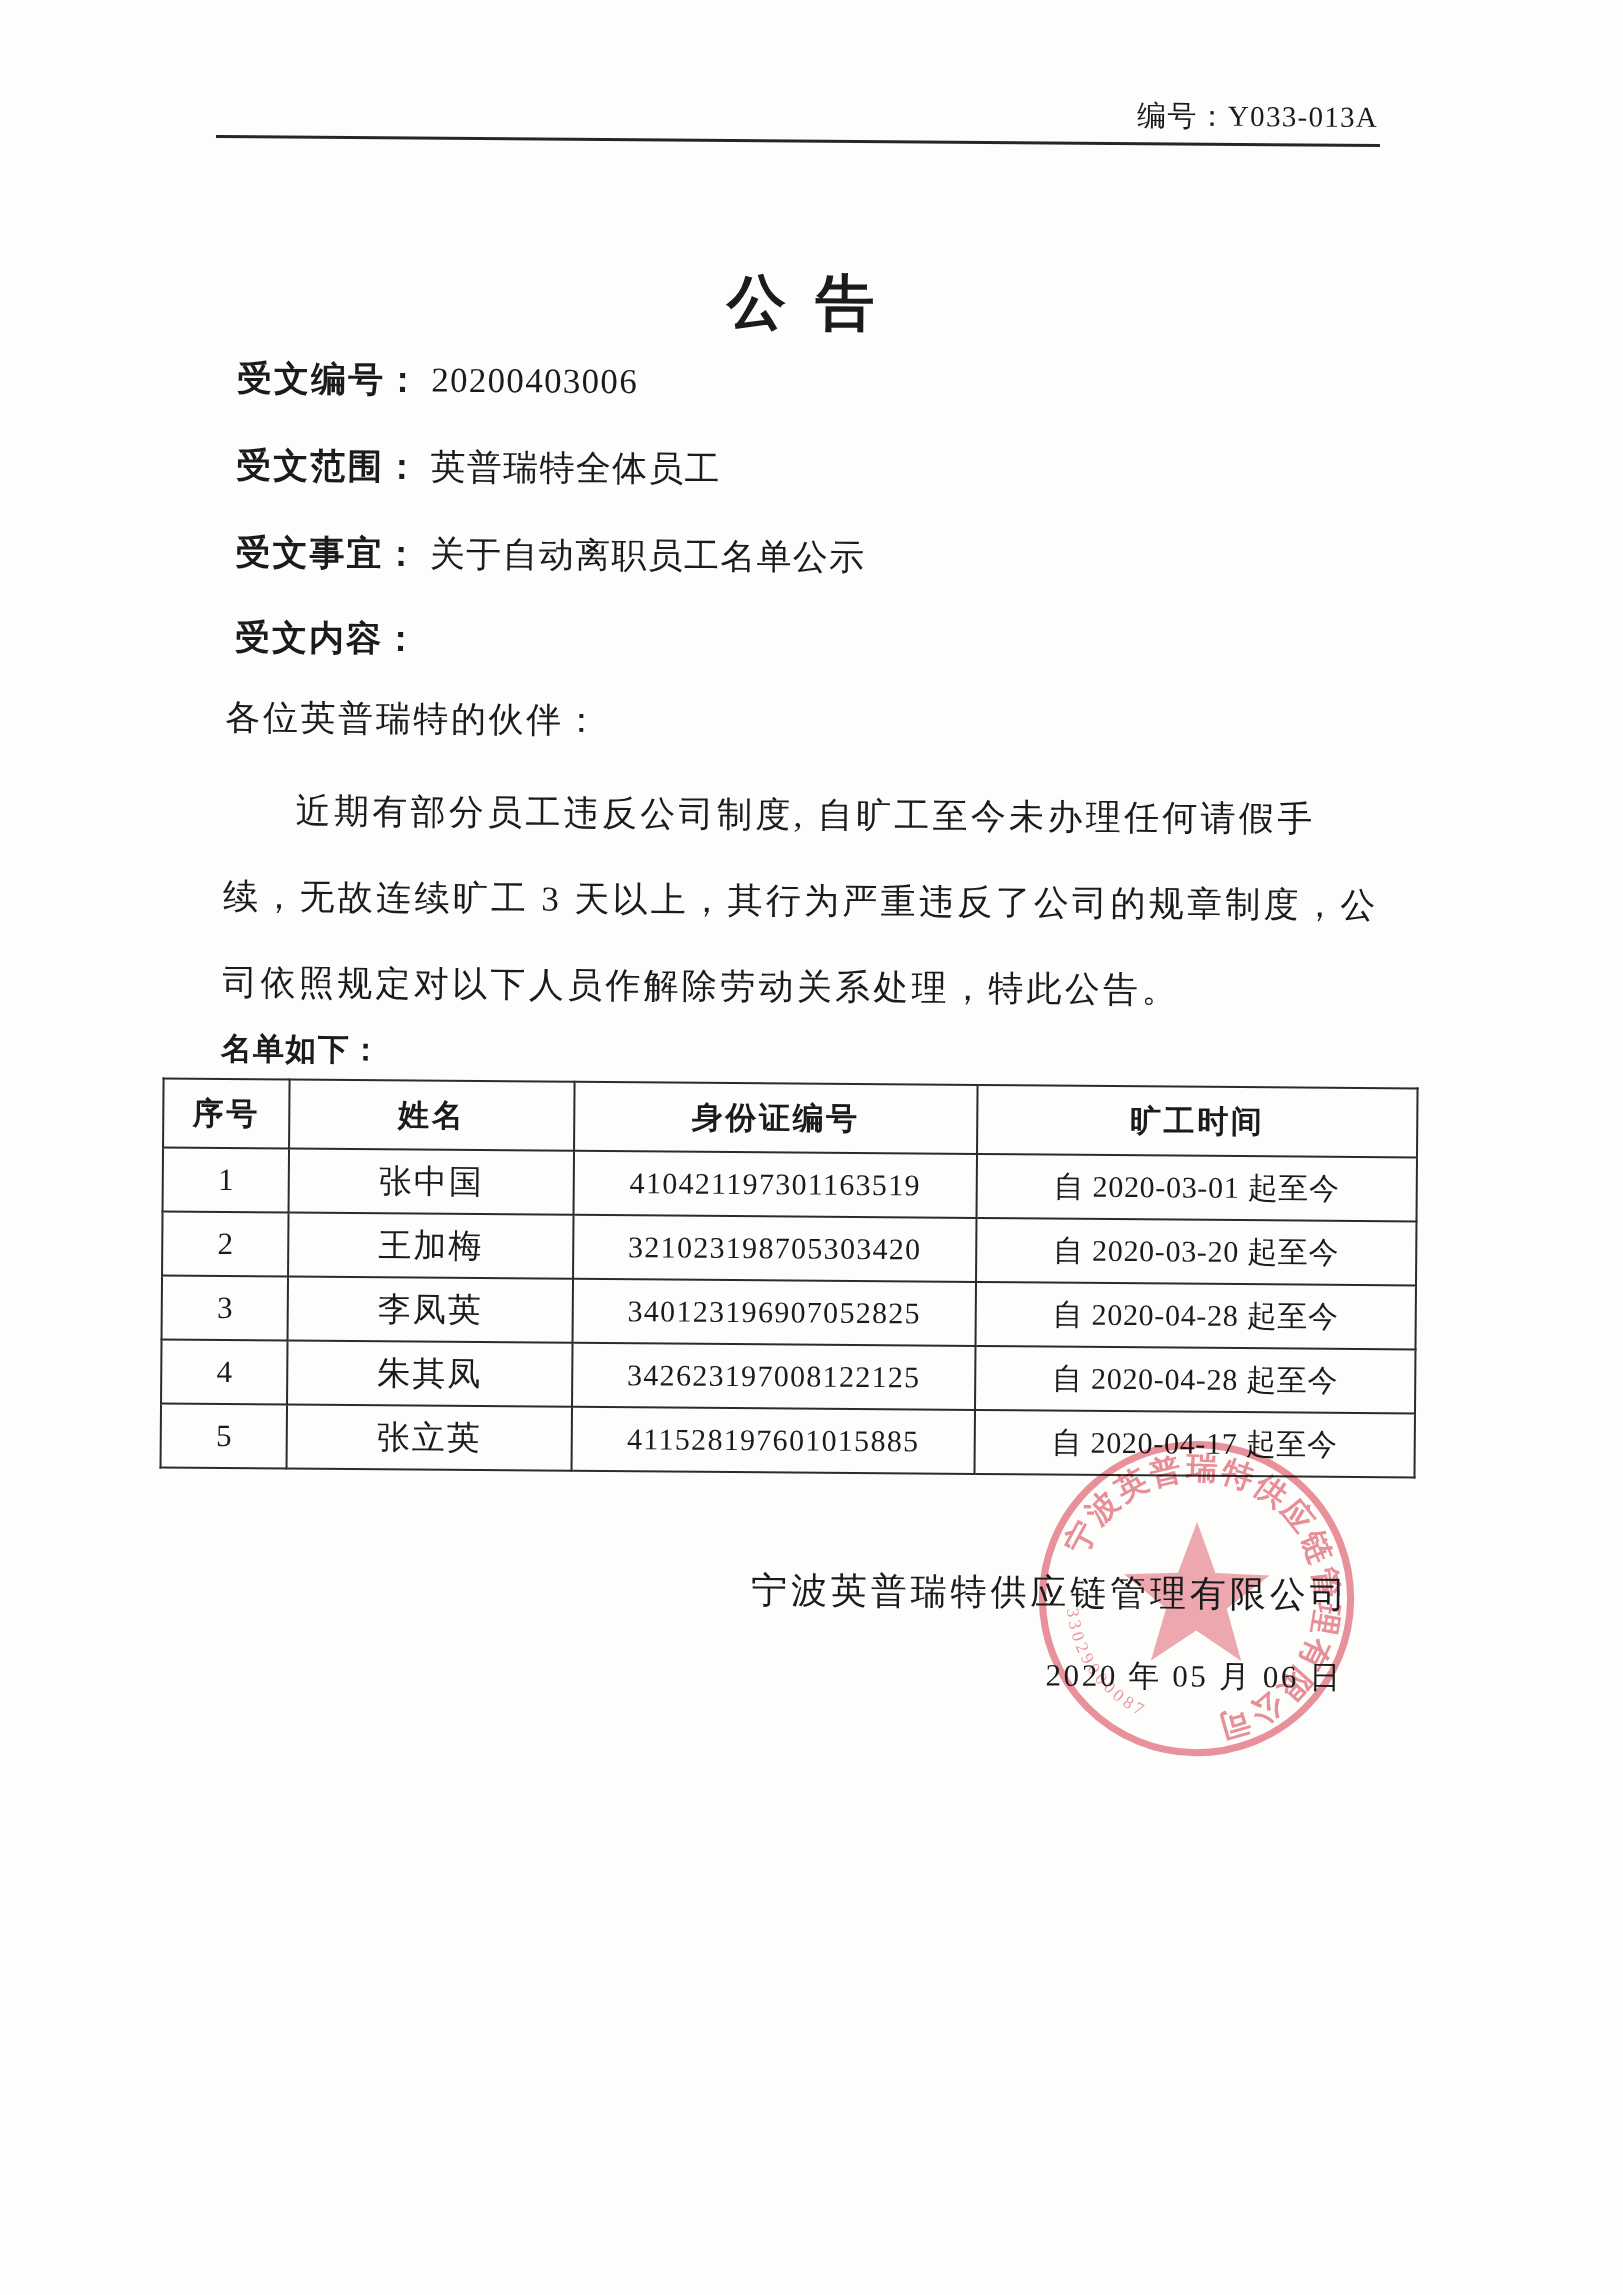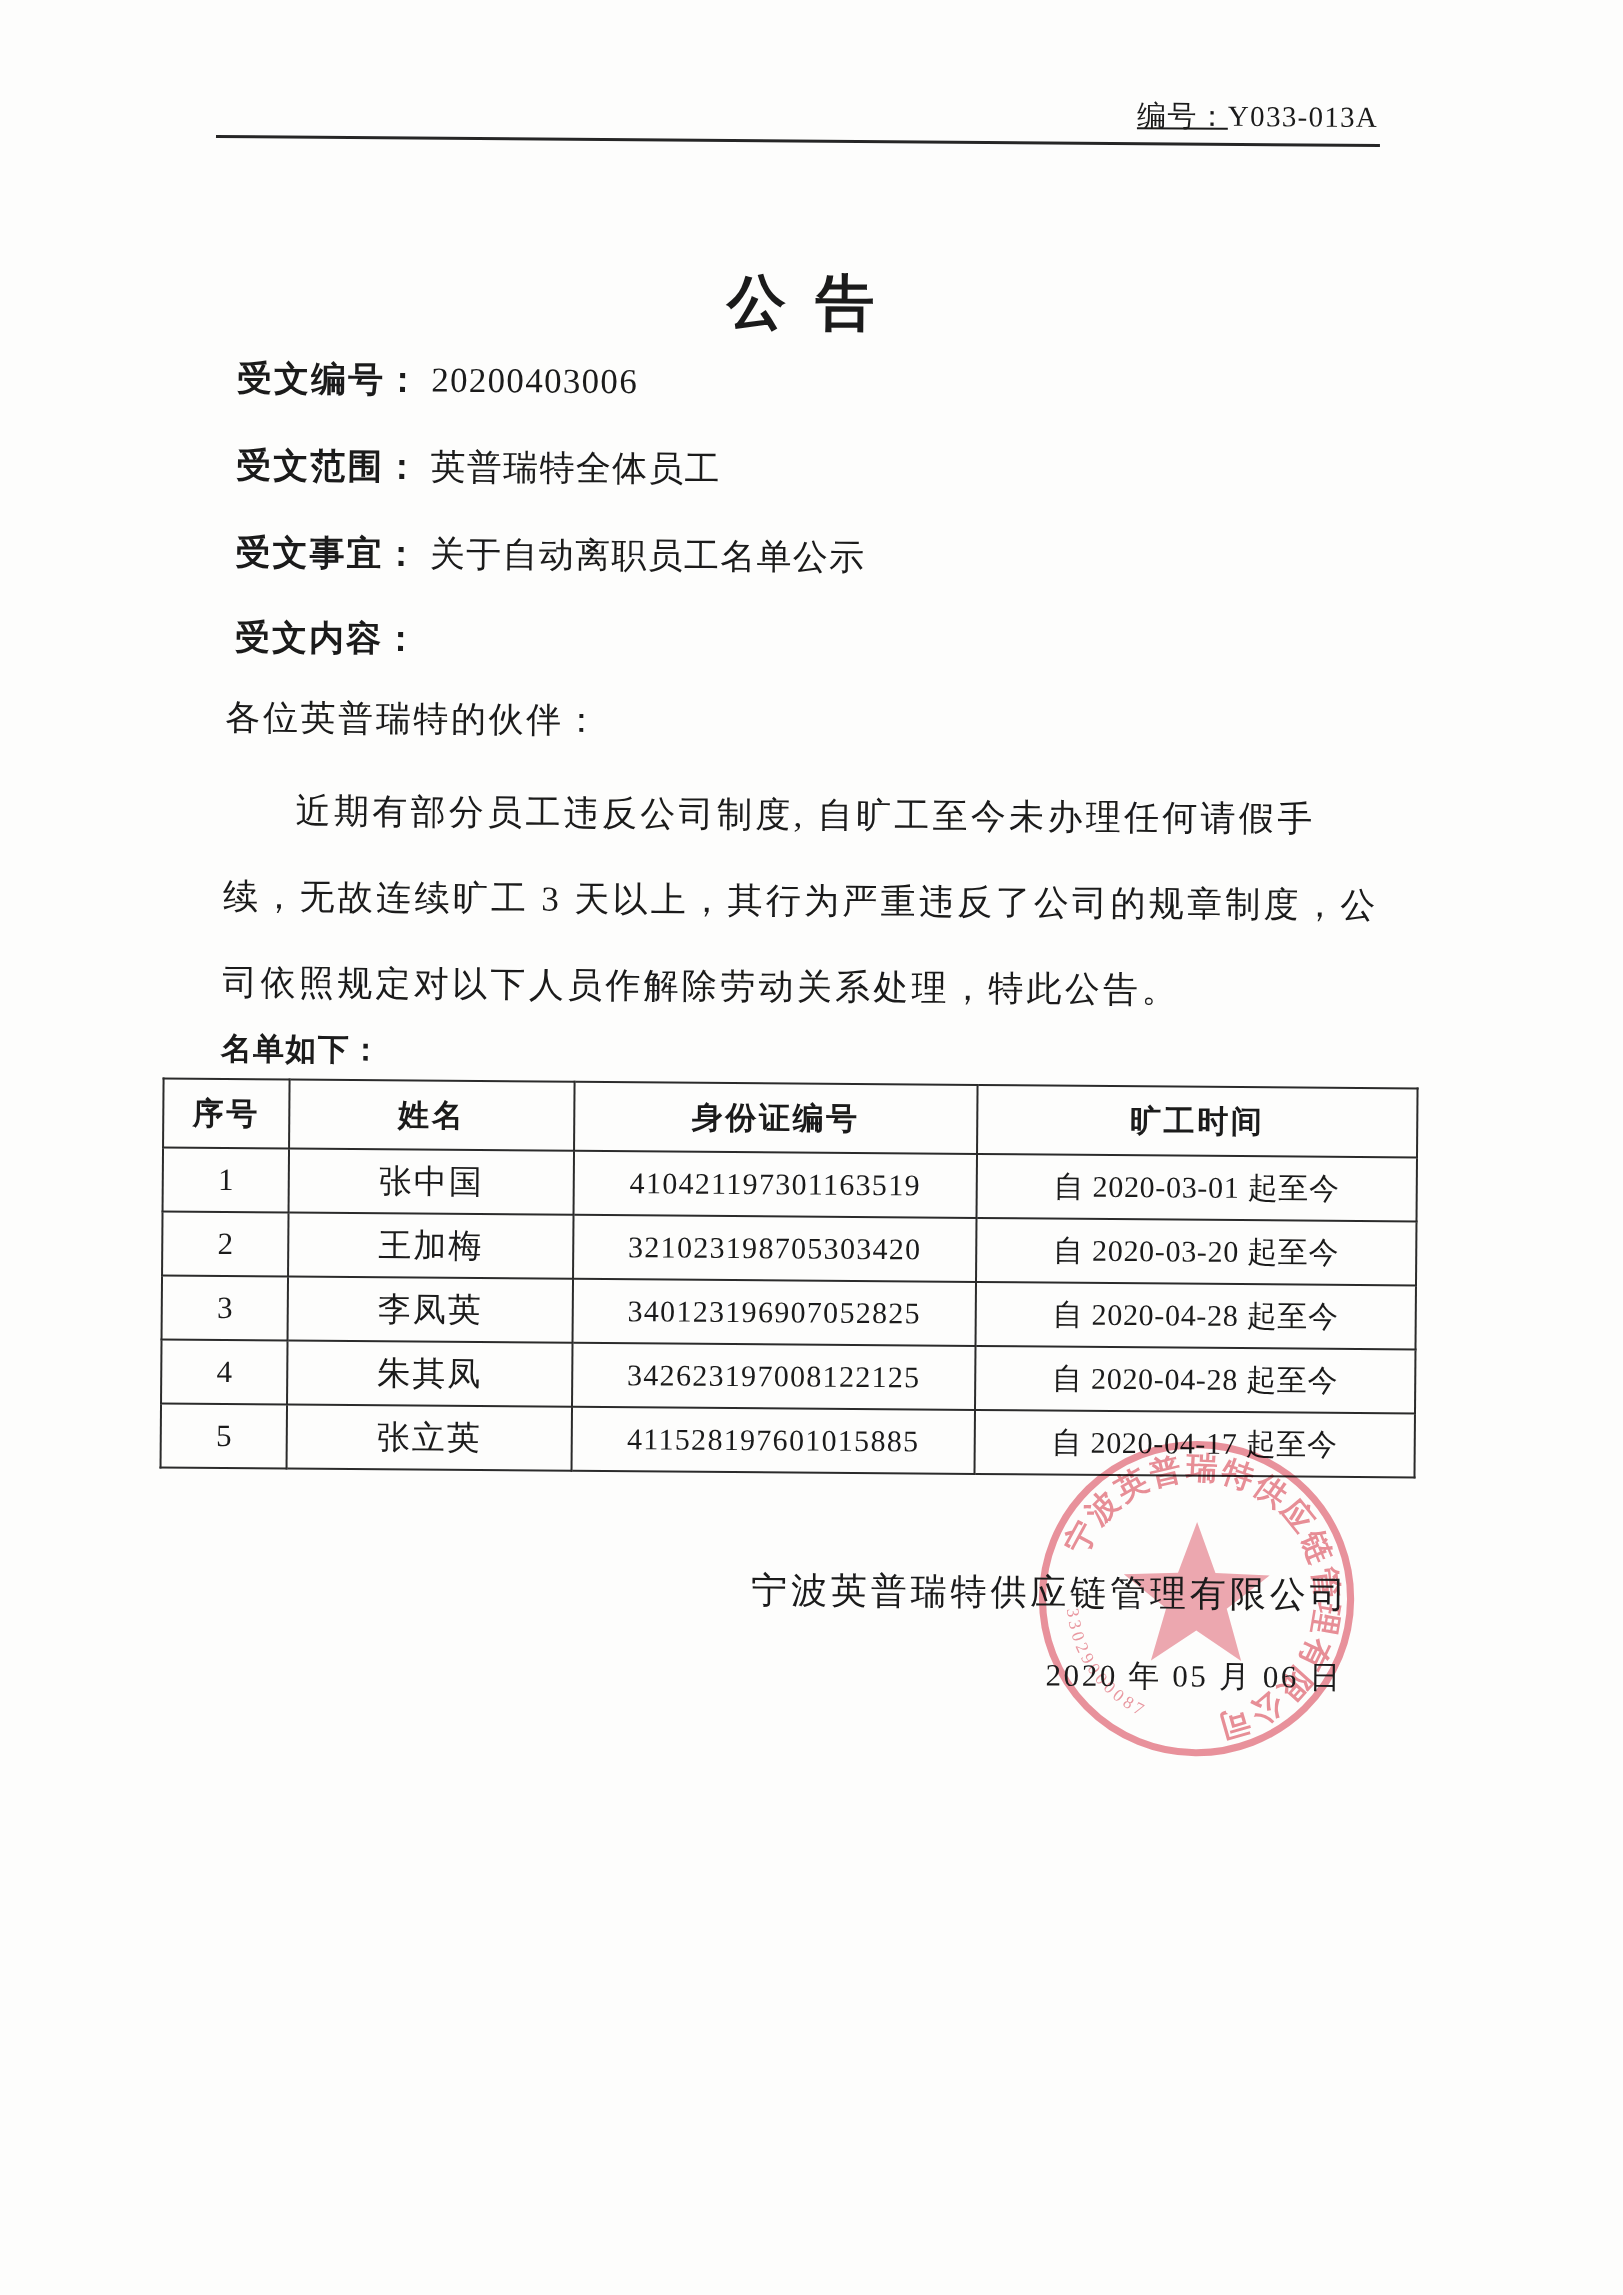--- a/index.html
+++ b/index.html
@@ -10,21 +10,21 @@
     overflow:hidden;
     font-family:"Liberation Serif","DejaVu Serif",serif;
     color:#1b1b1b;
   }
   .tilt{position:absolute;inset:0;transform:rotate(0.45deg);transform-origin:226px 134px;}
 
   .ref-row{
     position:absolute;top:89px;left:216px;width:1162px;
     text-align:right;font-size:29px;letter-spacing:1.3px;white-space:pre;
   }
-  .ref-row .lbl{font-weight:400;text-decoration:underline;}
+  .ref-row .lbl{font-weight:400;}
   .head-rule{
     position:absolute;top:135px;left:216px;width:1164px;height:0;
     border-top:3.3px solid #262626;
   }
 
   .doc-title{
     position:absolute;top:259px;left:226px;width:1152px;margin:0;
     text-align:center;font-size:59px;font-weight:700;white-space:pre;
   }
 

